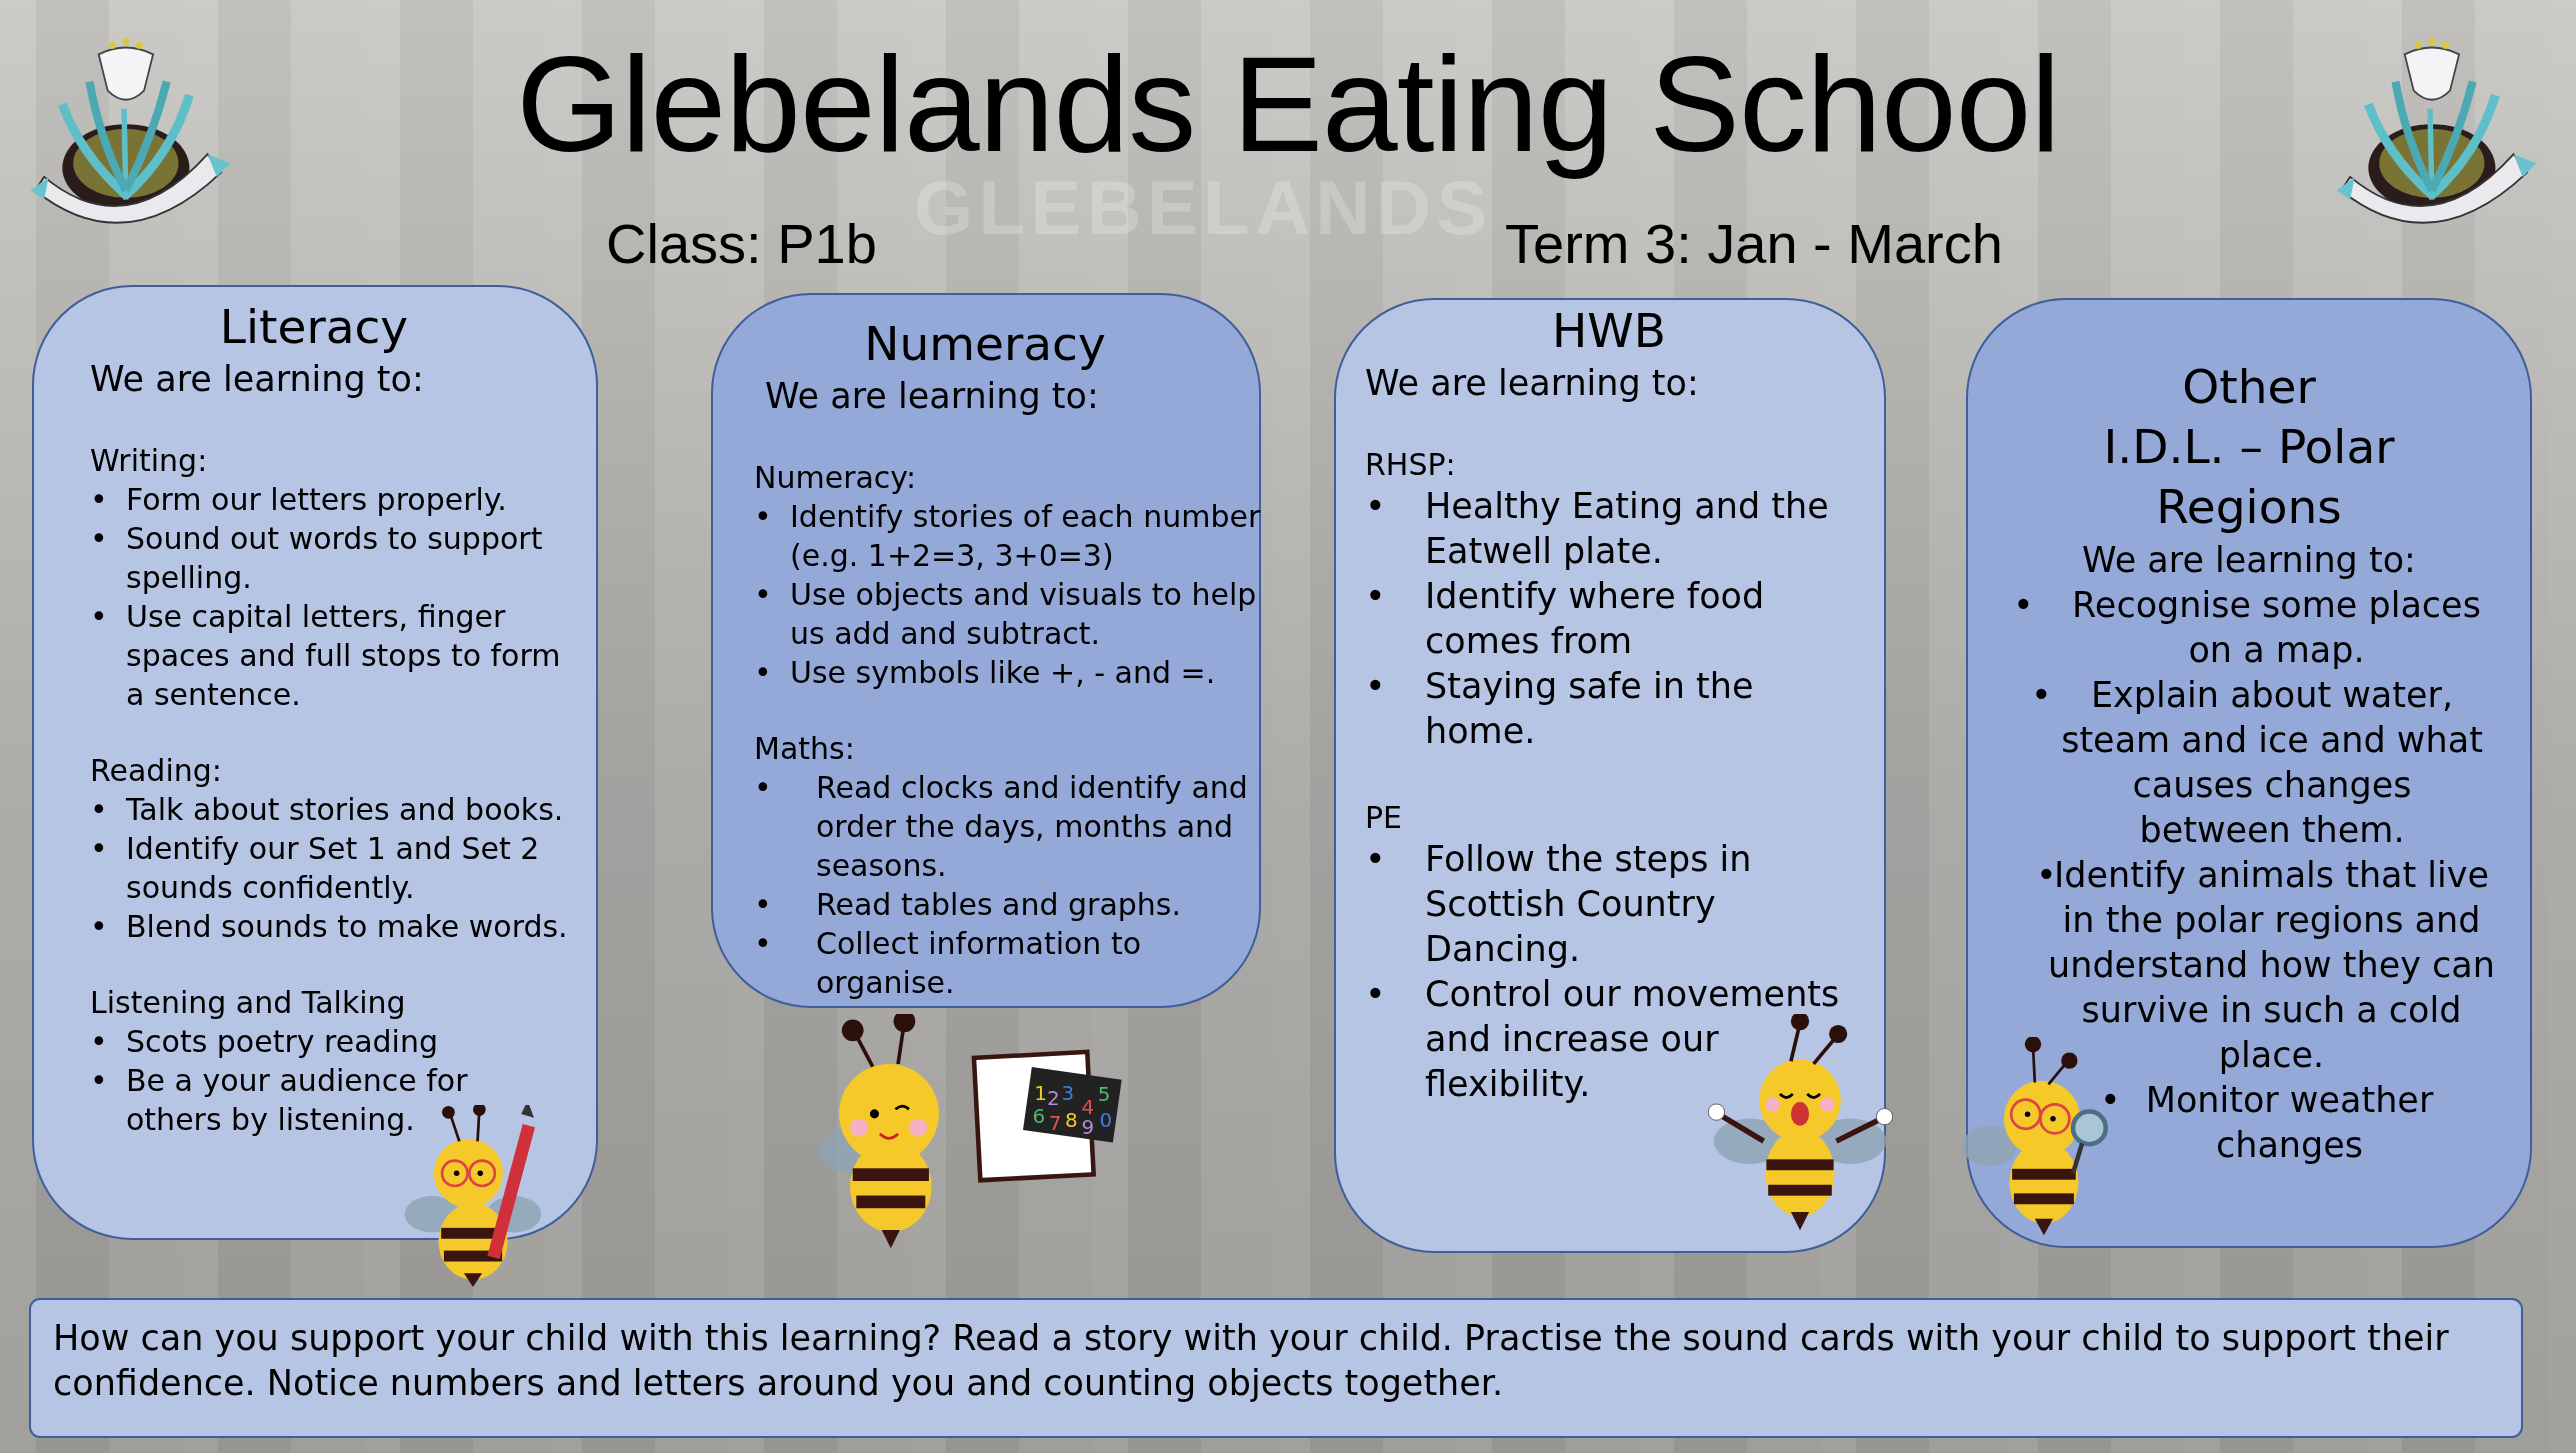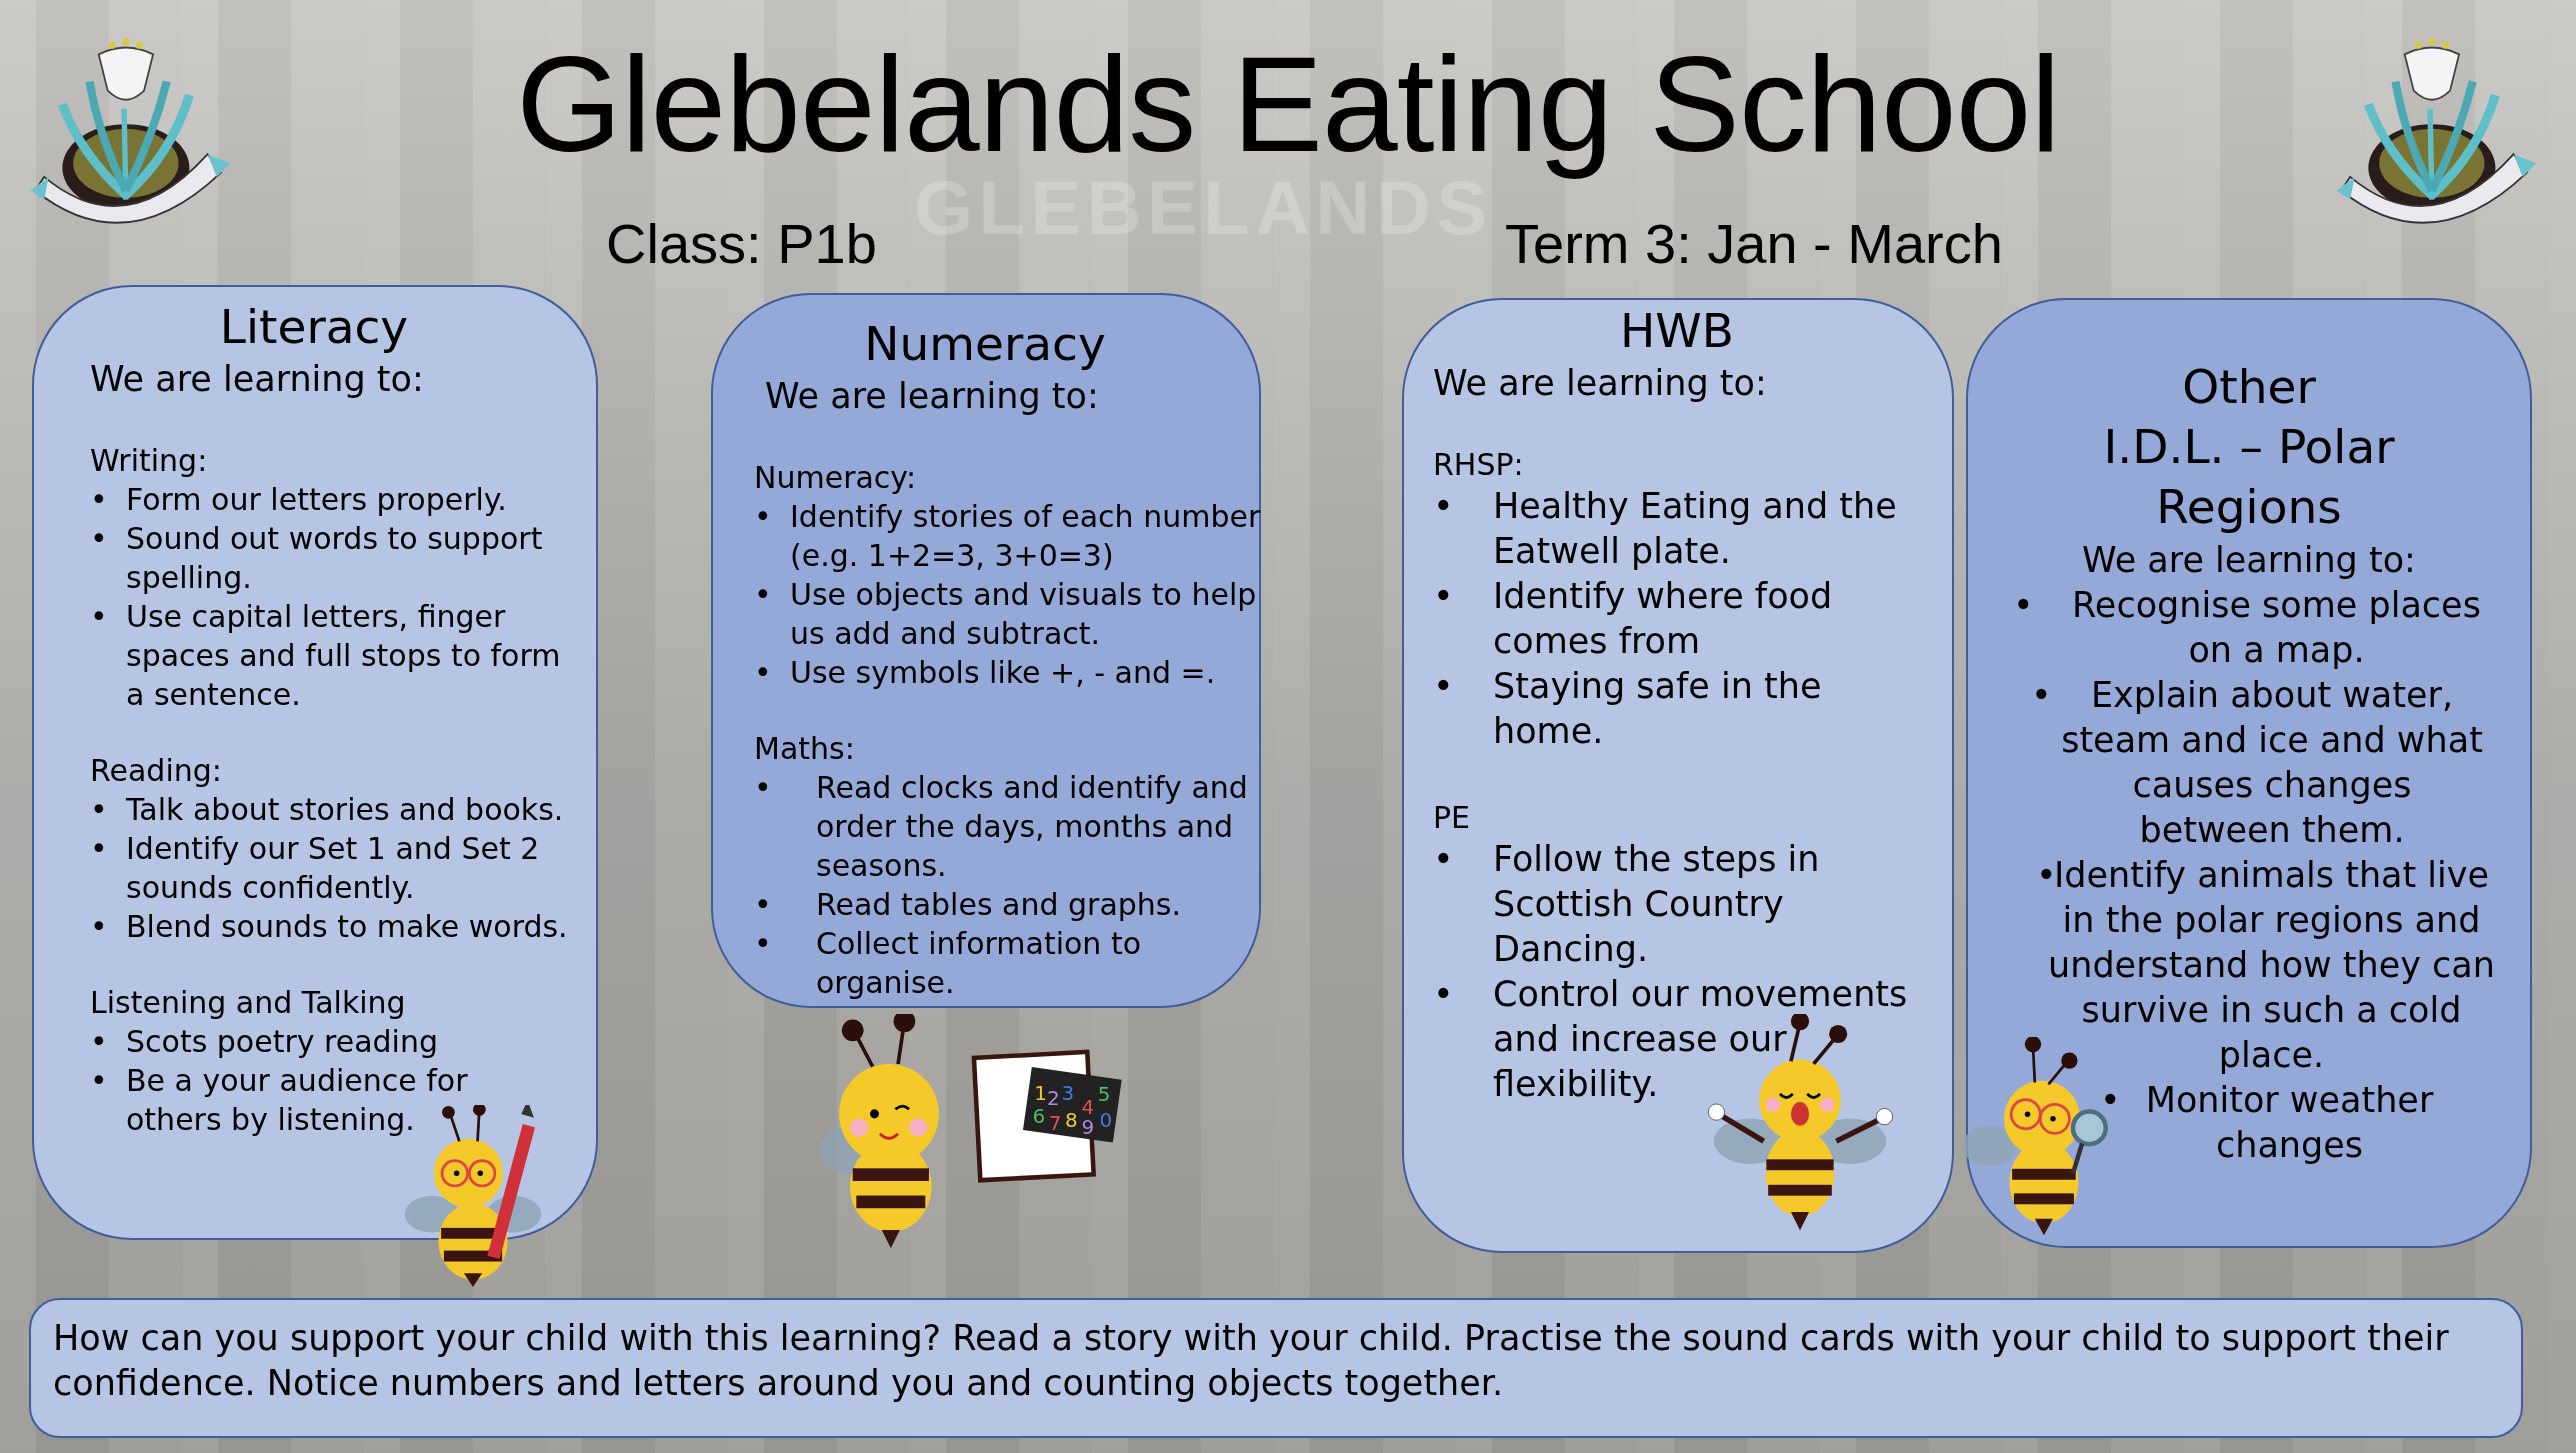--- a/index.html
+++ b/index.html
@@ -37,21 +37,21 @@
     margin:2px; font-weight:normal; text-align:center; font-size:47px; line-height:58px;
   }
   .box .intro { font-size:35px; line-height:42px; margin:0; }
   .box .section { font-size:30px; line-height:38px; margin:0; }
   .box ul { margin:0; padding:0; list-style:none; }
   .box li { position:relative; font-size:30px; line-height:39px; }
   .box li .dot { position:absolute; left:0; top:0; }
   .bee { position:absolute; }
   .bottom {
     position:absolute; left:29px; top:1298px; width:2494px; height:140px; box-sizing:border-box;
-    background:#b6c5e4; border:2.7px solid #3f5e9a; border-radius:31px;
+    background:#b6c5e4; border:2.7px solid #3f5e9a; border-radius:11px;
     padding:16.4px 22px; font-size:35px; line-height:45px;
   }
 </style>
 </head>
 <body>
 
 <div class="bg-stripes"></div>
 <div class="bg-word">GLEBELANDS</div>
 
 <svg class="logo" style="left:25.5px;top:18px;" viewBox="0 0 250 250">
@@ -128,21 +128,21 @@
   </ul>
   <div style="height:38px"></div>
   <p class="section">Maths:</p>
   <ul style="width:505px;">
     <li style="padding-left:62px;"><span class="dot">•</span><span>Read clocks and identify and order the days, months and seasons.</span></li>
     <li style="padding-left:62px;"><span class="dot">•</span><span>Read tables and graphs.</span></li>
     <li style="padding-left:62px;"><span class="dot">•</span><span>Collect information to organise.</span></li>
   </ul>
 </div>
 
-<div class="box light" style="left:1402px;top:298px;width:552px;height:955px;padding:0 0 6px 29px;">
+<div class="box light" style="left:1334px;top:298px;width:552px;height:955px;padding:0 0 6px 29px;">
   <h2 style="margin-left:-29px;">HWB</h2>
   <p class="intro">We are learning to:</p>
   <div style="height:42px"></div>
   <p class="section">RHSP:</p>
   <ul style="width:491px;">
     <li style="padding-left:60px;font-size:35px;line-height:45px;"><span class="dot">•</span><span>Healthy Eating and the Eatwell plate.</span></li>
     <li style="padding-left:60px;font-size:35px;line-height:45px;"><span class="dot">•</span><span>Identify where food comes from</span></li>
     <li style="padding-left:60px;font-size:35px;line-height:45px;"><span class="dot">•</span><span>Staying safe in the home.</span></li>
   </ul>
   <div style="height:45px"></div>

